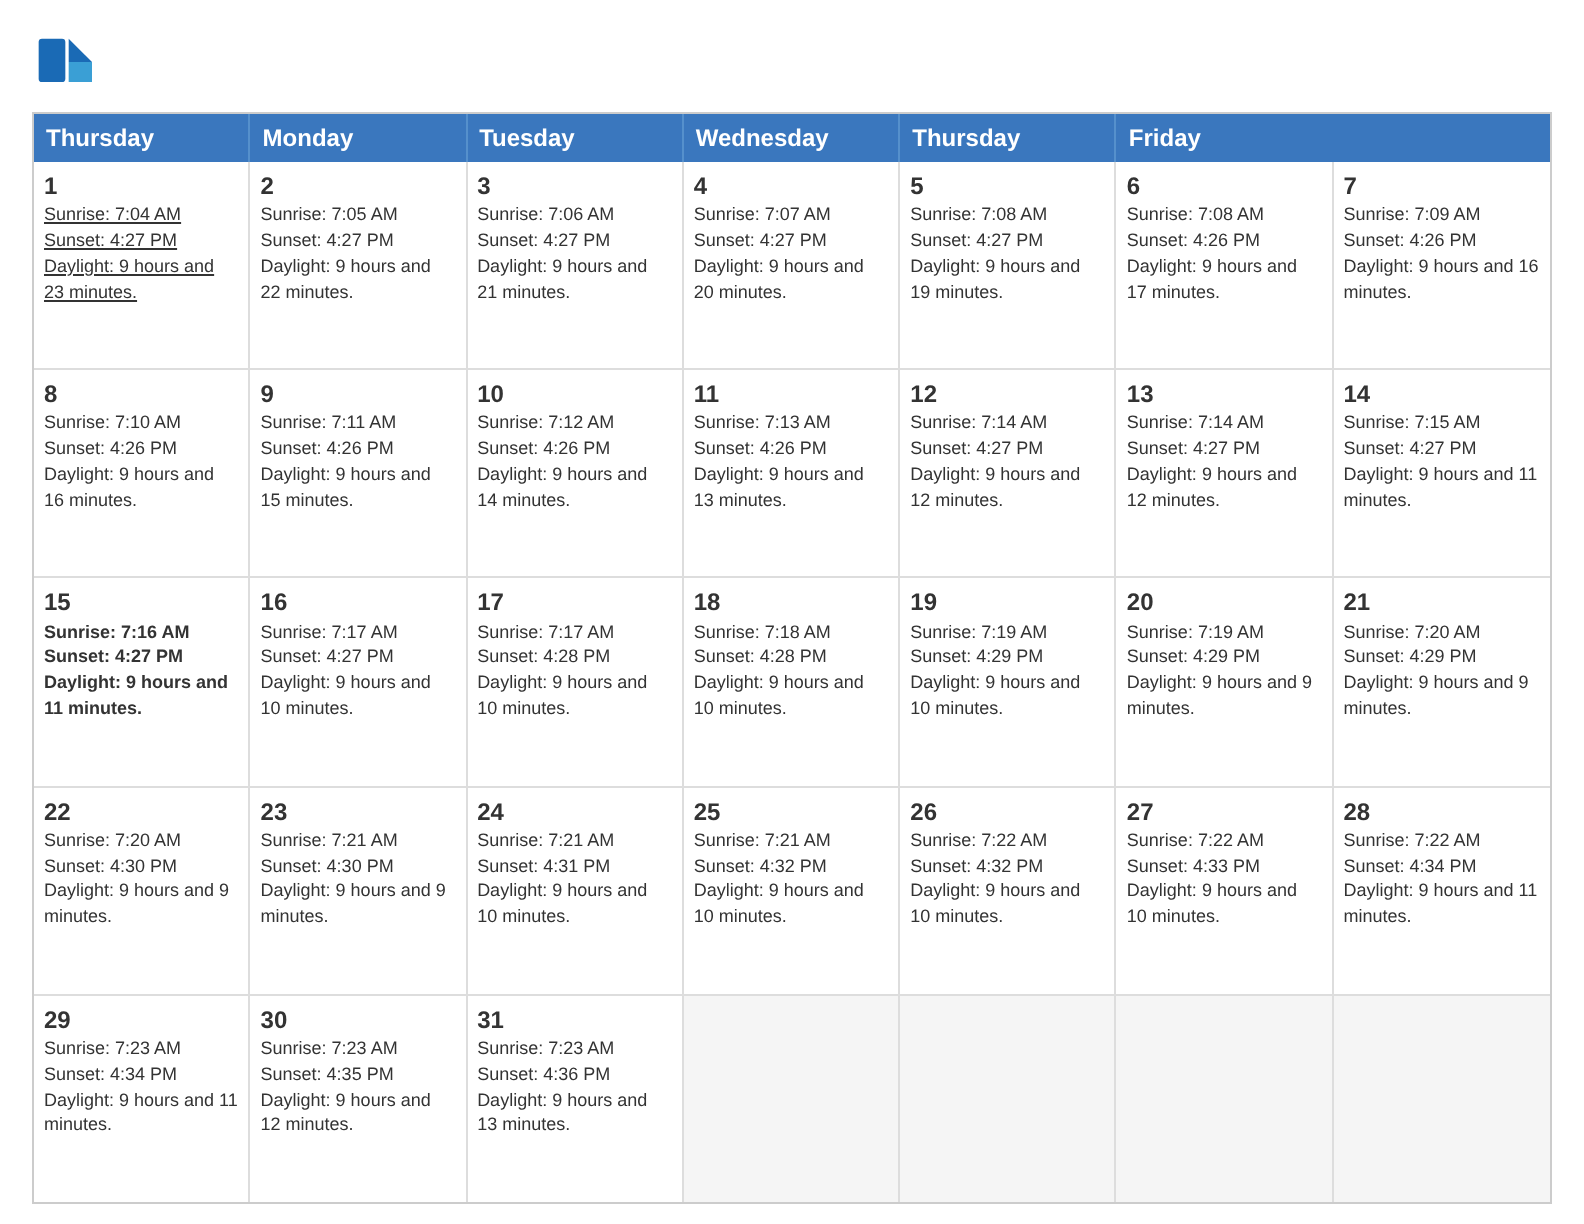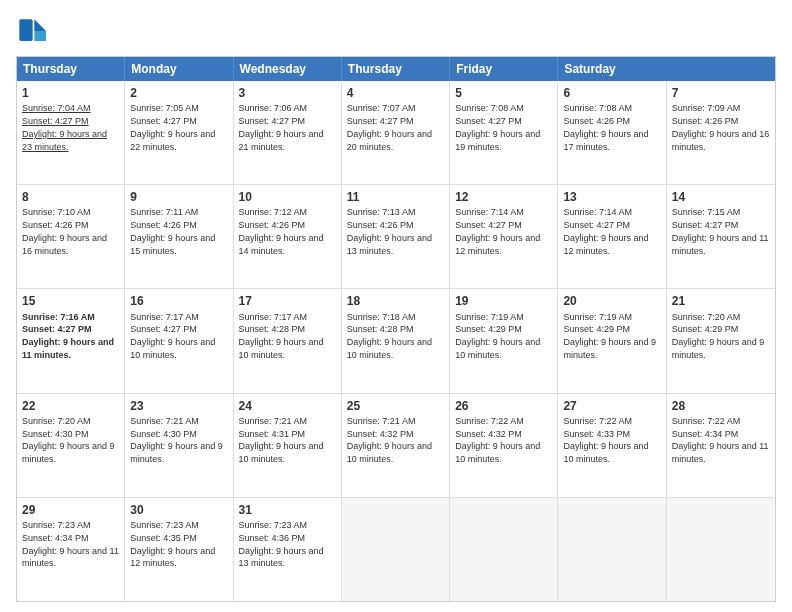--- a/index.html
+++ b/index.html
@@ -138,24 +138,24 @@
     <div class="title-block">
       <div class="month-title"></div>
       <div class="location"></div>
     </div>
   </div>
 
   <div class="calendar">
     <div class="cal-header" id="cal-header">
         <div class="cal-header-cell">Thursday</div>
         <div class="cal-header-cell">Monday</div>
+        <div class="cal-header-cell">Tuesday</div>
         <div class="cal-header-cell">Wednesday</div>
         <div class="cal-header-cell">Thursday</div>
         <div class="cal-header-cell">Friday</div>
-        <div class="cal-header-cell">Saturday</div>
       </div>
     <div class="cal-body" id="cal-body">
         <div class="cal-row">
           <div class="cal-cell"><span class="day-num">1</span><span class="info" style="white-space: pre-line; text-decoration: underline;">Sunrise: 7:04 AM
 Sunset: 4:27 PM
 Daylight: 9 hours and 23 minutes.</span></div>
           <div class="cal-cell"><span class="day-num">2</span><span class="info" style="white-space: pre-line;">Sunrise: 7:05 AM
 Sunset: 4:27 PM
 Daylight: 9 hours and 22 minutes.</span></div>
           <div class="cal-cell"><span class="day-num">3</span><span class="info" style="white-space: pre-line;">Sunrise: 7:06 AM

